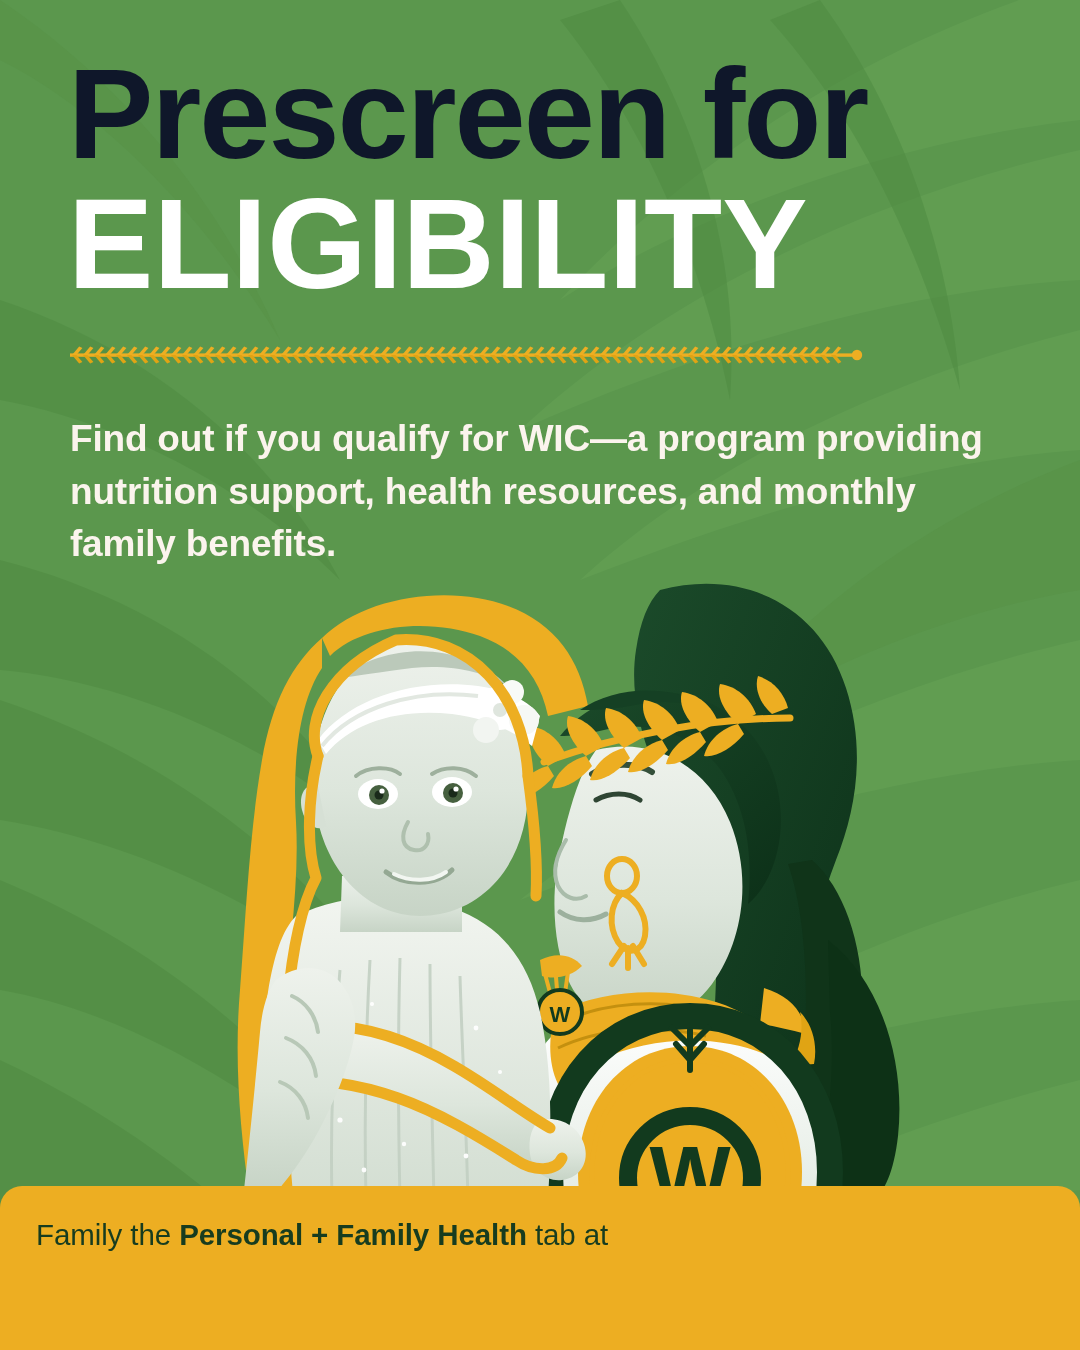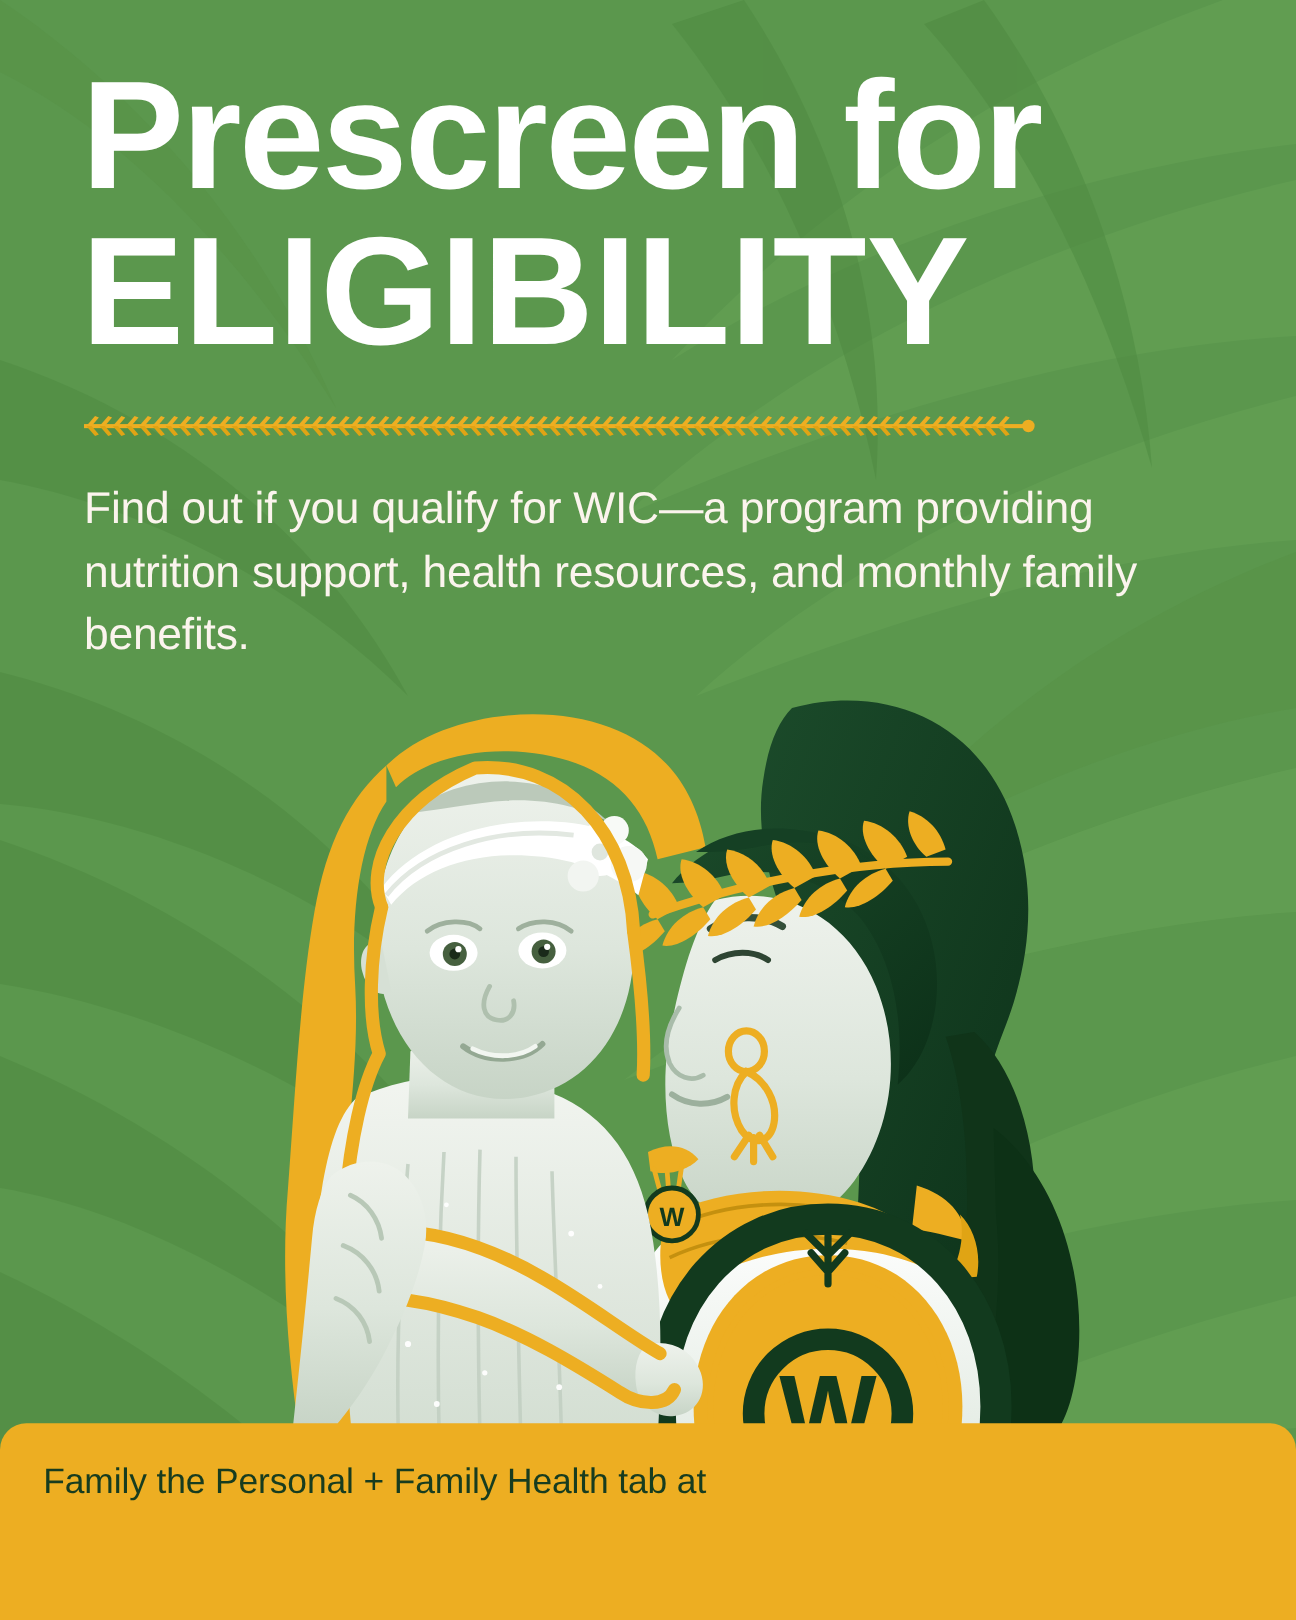--- a/index.html
+++ b/index.html
@@ -28,21 +28,21 @@
   .header{
     position:absolute;
     left:68px; top:52px;
     width:944px;
   }
   .title-line1{
     font-family:"Liberation Sans", sans-serif;
     font-size:128px;
     font-weight:700;
     line-height:0.97;
-    color:#ffffff;
+    color:#0f172a;
     letter-spacing:-2px;
   }
   .title-line2{
     font-family:"Liberation Sans", sans-serif;
     font-size:128px;
     font-weight:700;
     line-height:1.0;
     color:#ffffff;
     letter-spacing:0px;
     margin-top:4px;
@@ -51,24 +51,24 @@
   
   .divider{
     position:absolute;
     left:70px; top:344px;
     width:795px; height:22px;
   }
 
   
   .subtitle{
     position:absolute;
-    left:70px; top:398px;
+    left:70px; top:413px;
     width:960px;
     font-size:37px;
-    font-weight:400;
+    font-weight:700;
     line-height:1.42;
     color:#FBF4ED;
     letter-spacing:-0.2px;
   }
 
   
   .photo-stage{
     position:absolute;
     left:0; top:560px;
     width:1080px; height:640px;
@@ -86,21 +86,21 @@
     padding:28px 36px 0 36px;
   }
   .banner-line{
     font-size:29.5px;
     font-weight:400;
     line-height:1.42;
     color:#173C1F;
     letter-spacing:-0.1px;
     white-space:nowrap;
   }
-  .banner-line b{ font-weight:400; }
+  .banner-line b{ font-weight:700; }
 </style>
 </head>
 <body>
 
 <div id="poster">
 
   <svg class="bg-pattern" viewBox="0 0 1080 1350" preserveAspectRatio="none">
     <rect x="0" y="0" width="1080" height="1350" fill="#5B974D"></rect>
     <g fill="#65A155" opacity="0.62">
       <path d="M1080,-20 C880,40 700,150 560,300 C700,210 900,140 1080,120 Z"></path>

